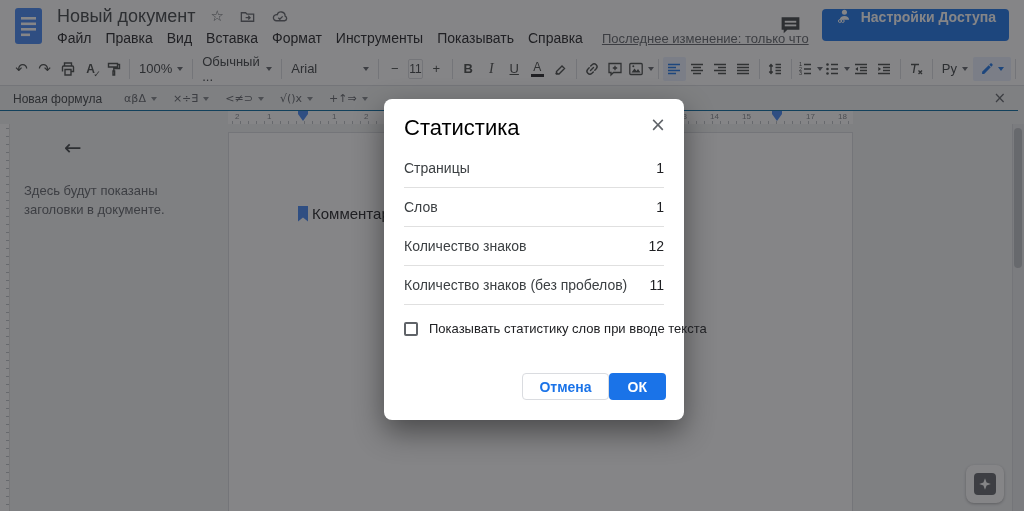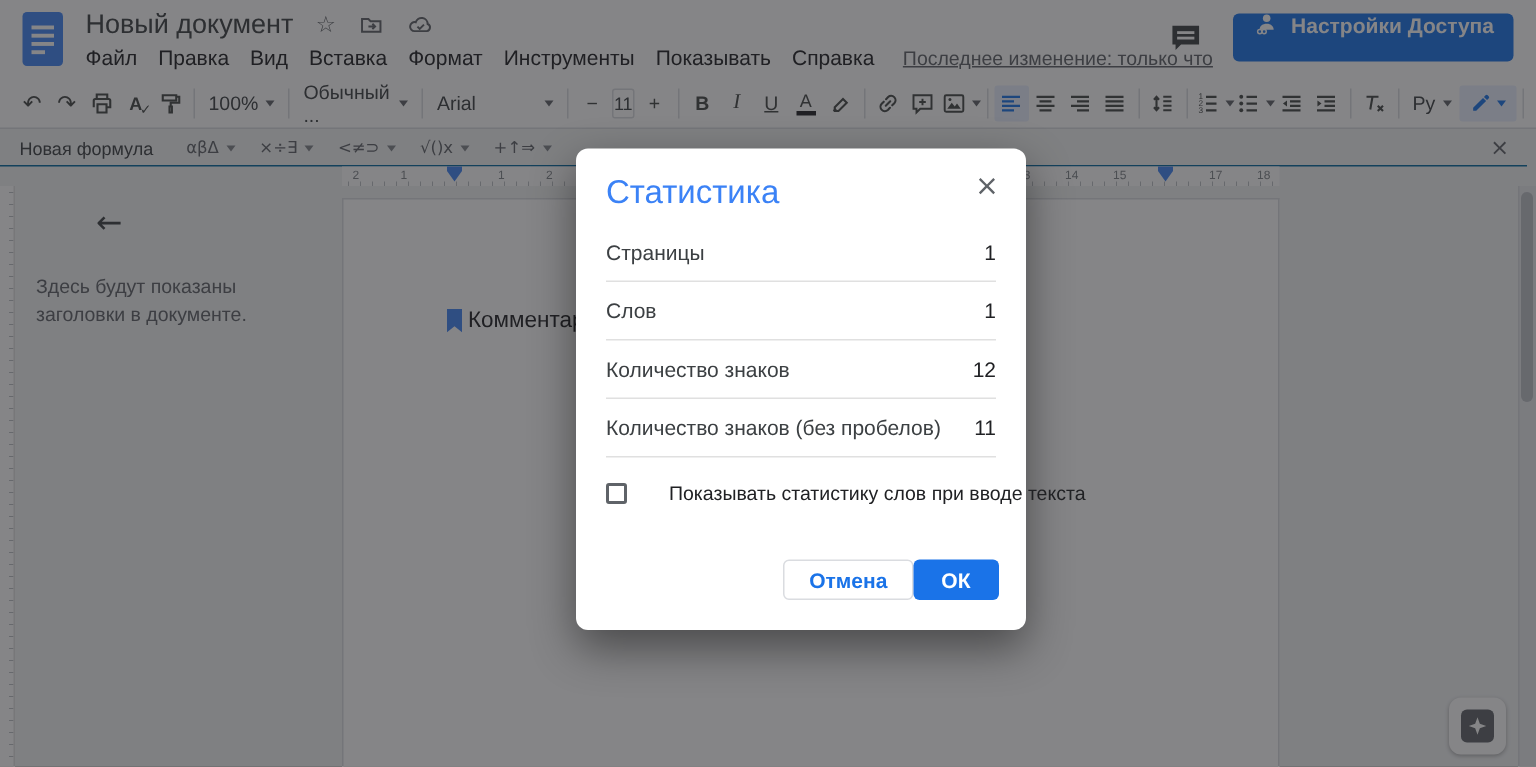--- a/index.html
+++ b/index.html
@@ -76,28 +76,28 @@
   .scrollbar{position:absolute;right:0;top:0;bottom:0;width:12px;background:#e8eaed;border-left:1px solid #dadce0}
   .scroll-thumb{position:absolute;right:2px;top:4px;width:8px;height:140px;background:#bdc1c6;border-radius:4px}
   .explore-btn{position:absolute;right:20px;bottom:8px;width:38px;height:38px;background:#fff;border-radius:8px;
                box-shadow:0 1px 3px rgba(0,0,0,.3);display:flex;align-items:center;justify-content:center;cursor:pointer}
   .explore-badge{width:22px;height:22px;background:#5f6368;border-radius:4px;display:flex;
                  align-items:center;justify-content:center}
   
   .overlay{position:absolute;inset:0;background:rgba(32,33,36,.55);z-index:40}
   .dialog{position:absolute;left:384px;top:99px;width:300px;height:321px;background:#fff;border-radius:8px;
           box-shadow:0 12px 30px rgba(0,0,0,.45);z-index:50;padding:16px 20px}
-  .dialog-title{font-size:22px;font-weight:400;color:#3b82f6}
+  .dialog-title{font-size:22px;font-weight:400;color:#000000}
   .dialog-close{position:absolute;top:14px;right:18px;font-size:19px;color:#5f6368;cursor:pointer;
                 font-family:"DejaVu Sans",sans-serif}
   .stat-rows{margin-top:8px}
   .stat-row{display:flex;justify-content:space-between;align-items:center;height:39px;
             border-bottom:1px solid #e0e0e0;font-size:14px;color:#3c4043}
   .stat-value{color:#202124}
-  .checkbox-row{margin-top:16px;display:flex;align-items:center;gap:28px;cursor:pointer}
+  .checkbox-row{margin-top:16px;display:flex;align-items:center;gap:11px;cursor:pointer}
   .checkbox{width:14px;height:14px;border:2px solid #5f6368;border-radius:2px;flex:none;background:#fff}
   .checkbox-label{font-size:13px;color:#202124;white-space:nowrap}
   .dialog-footer{position:absolute;right:18px;bottom:20px;display:flex;}
   .btn{height:27px;border-radius:4px;font-size:14px;font-weight:bold;cursor:pointer;
        font-family:"Liberation Sans","DejaVu Sans",sans-serif;display:flex;align-items:center}
   .btn-cancel{padding:0 16px;border:1px solid #dadce0;background:#fff;color:#1a73e8}
   .btn-ok{padding:3px 19px;border:none;background:#1a73e8;color:#fff}
 </style>
 </head>
 <body>

